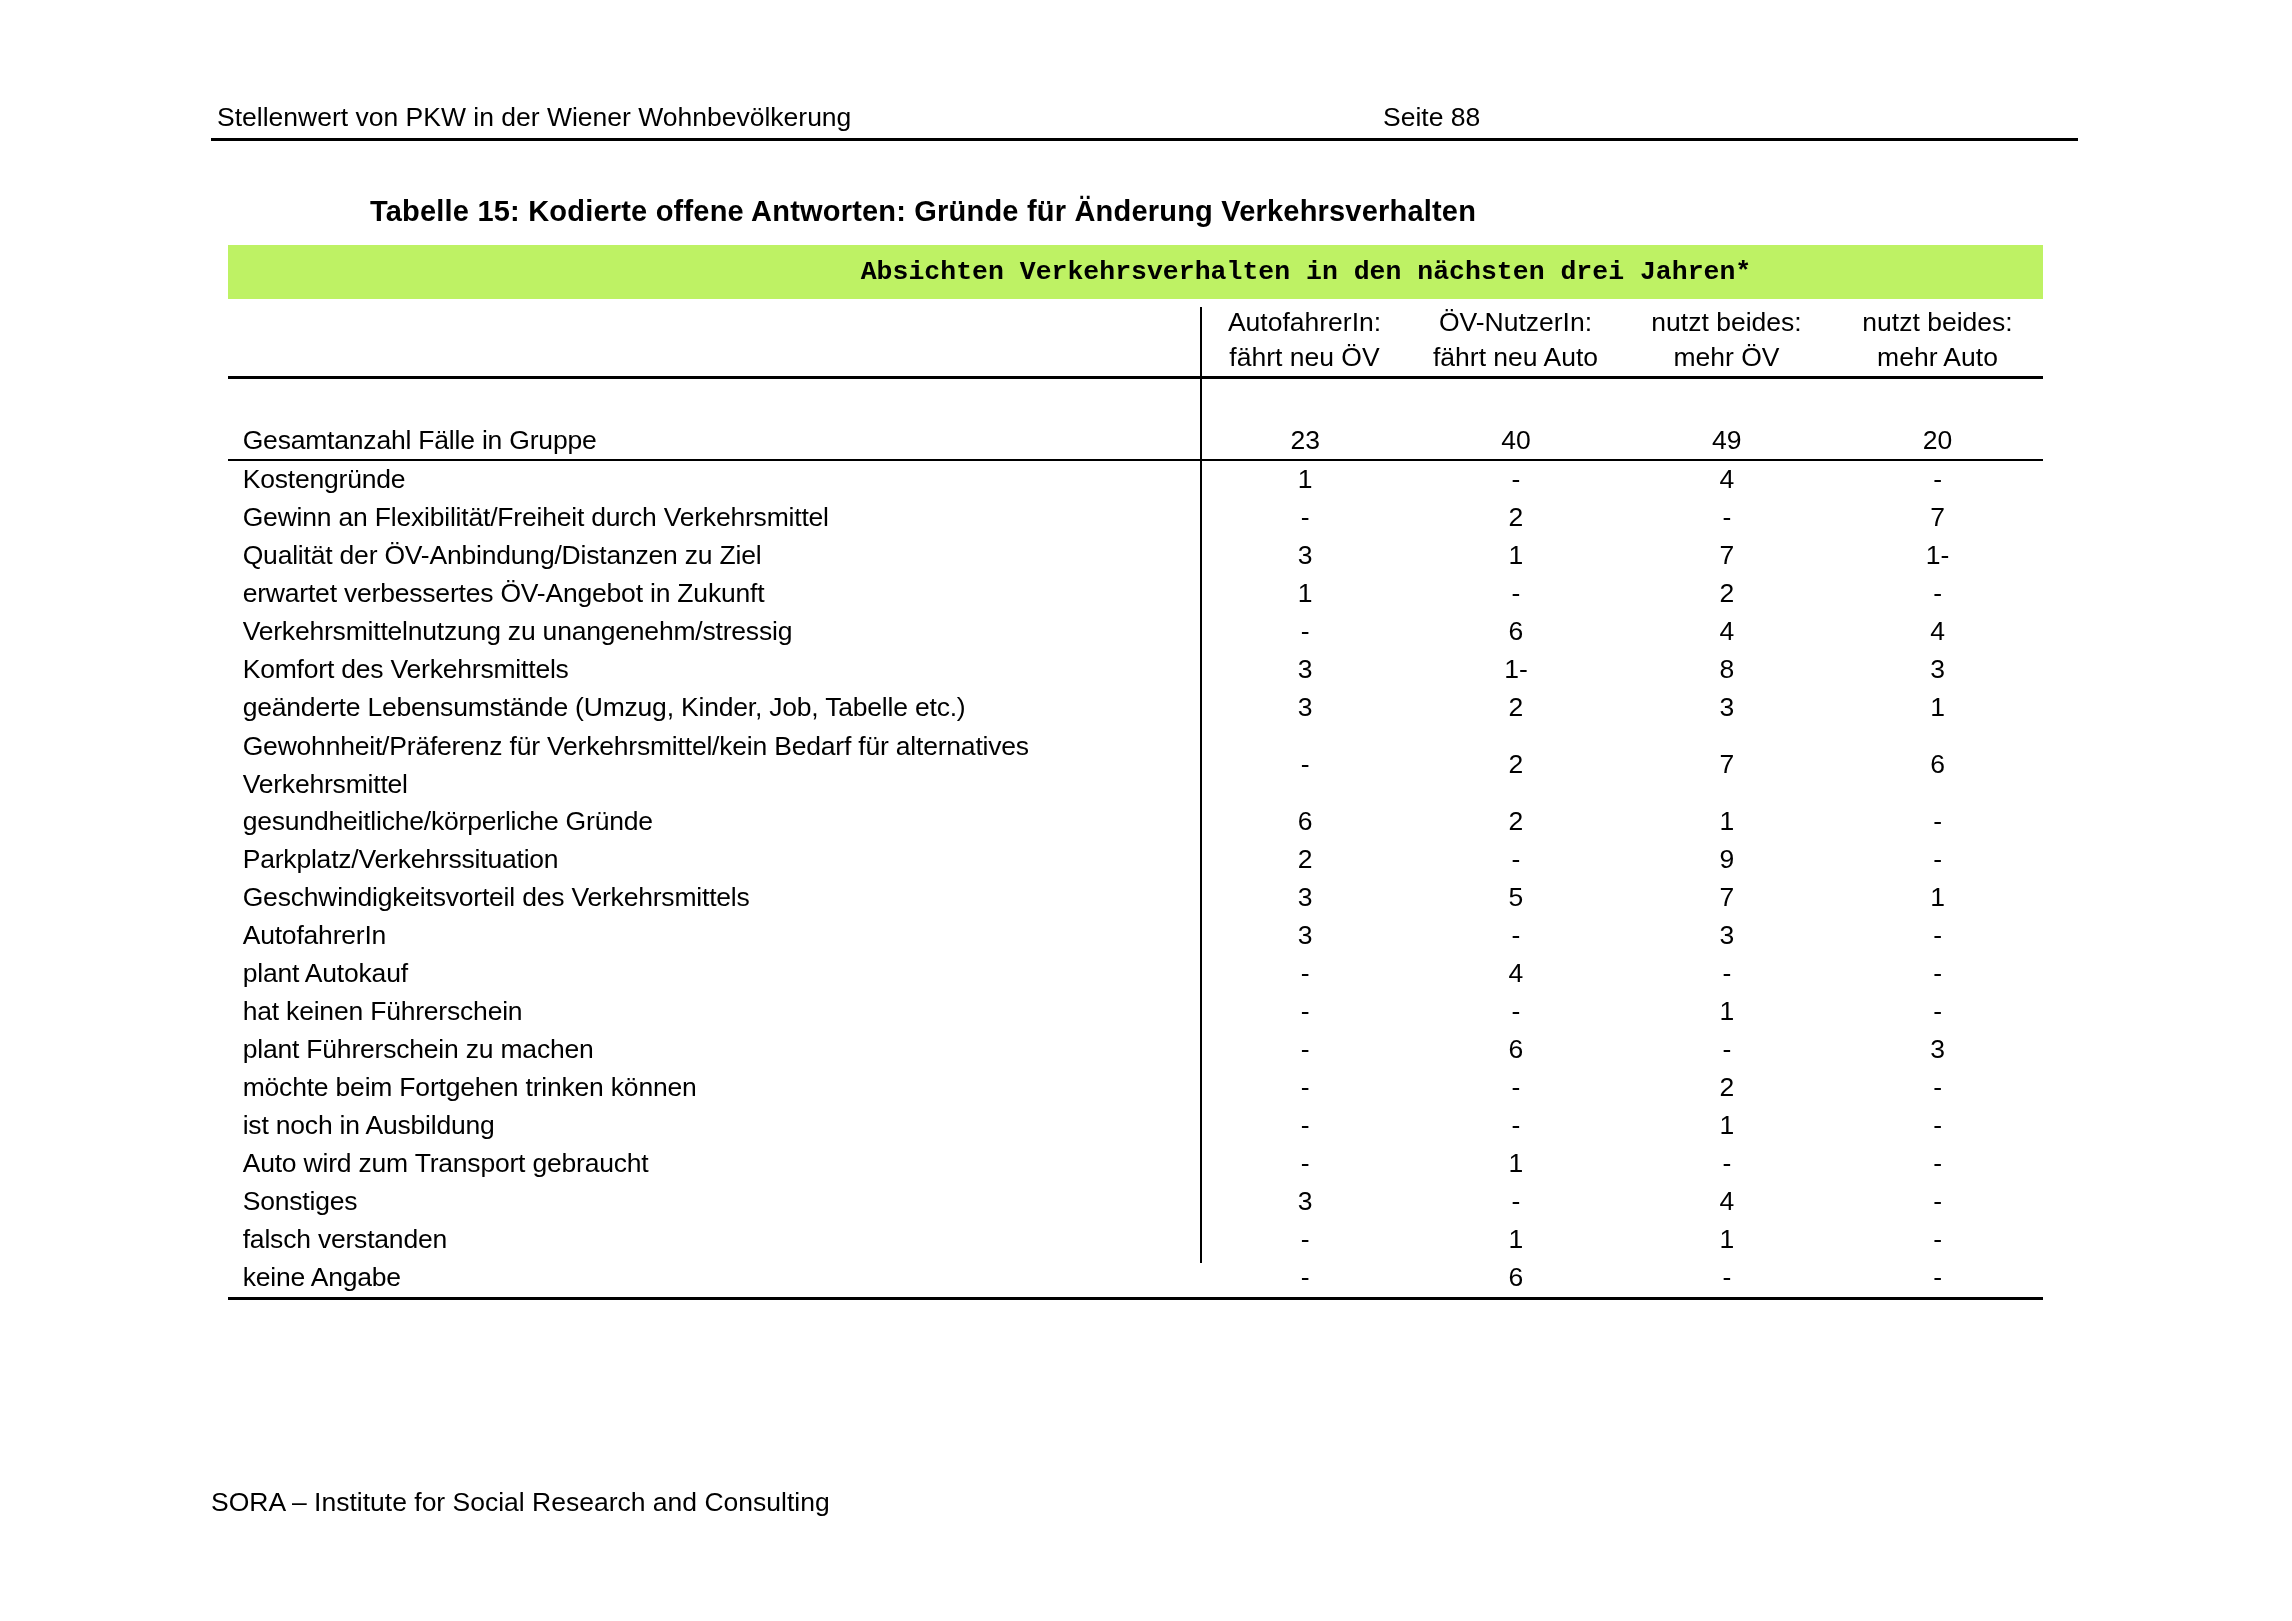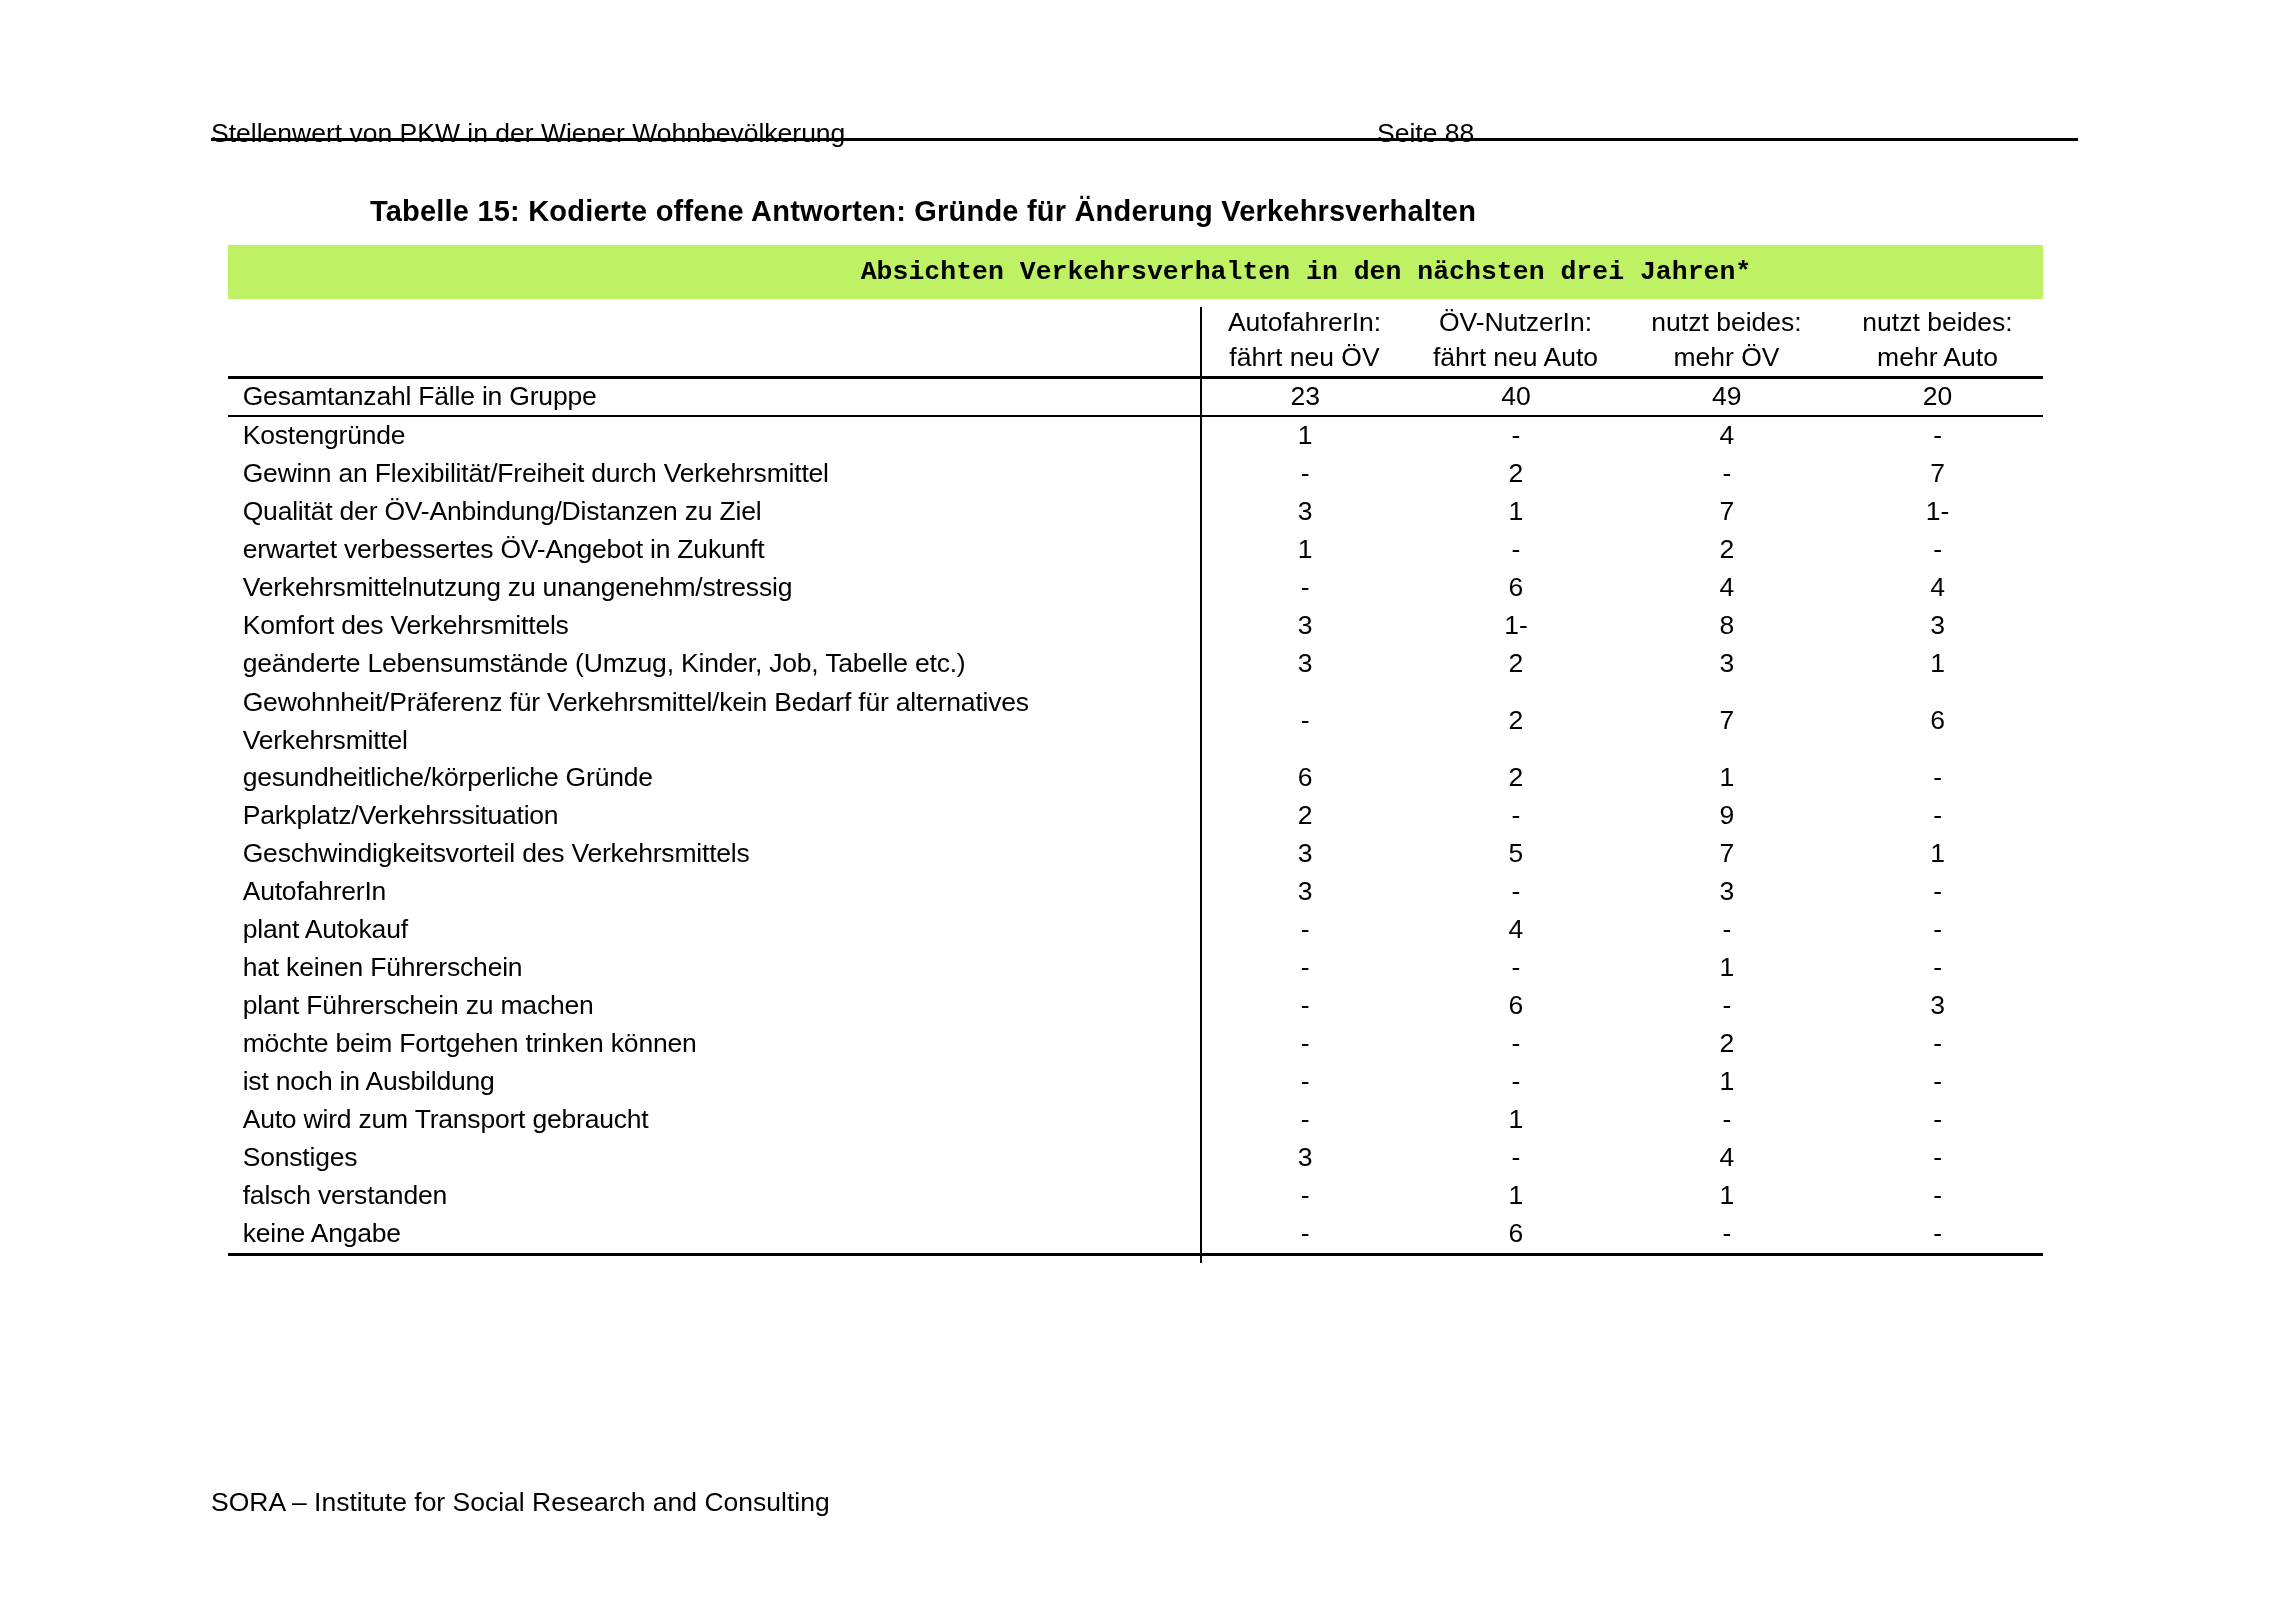--- a/index.html
+++ b/index.html
@@ -5,42 +5,42 @@
   html,body{margin:0;padding:0;background:#888;}
   .page{
     position:relative;
     width:2293px;height:1621px;
     background:#ffffff;
     font-family:"Liberation Sans", sans-serif;
     color:#000;
     overflow:hidden;
   }
   
-  .pg-header{position:absolute;top:102px;left:211px;width:1867px;font-size:26.5px;margin-top:16px;}
+  .pg-header{position:absolute;top:102px;left:217px;width:1867px;font-size:26.5px;}
   .pg-header .pg-num{position:absolute;left:1166px;top:0;}
   .header-rule{position:absolute;top:138px;left:211px;width:1867px;height:2.9px;background:#000;}
   
   .table-title{position:absolute;top:195px;left:370px;font-size:29px;font-weight:bold;letter-spacing:0.2px;}
   
   .dtable{position:absolute;top:245px;left:228px;width:1815px;font-size:26.5px;}
   .band{
     height:54px;background:#bef264;
     display:flex;align-items:center;justify-content:center;
     box-sizing:border-box;padding-left:341px;
     font-weight:bold;
     font-family:Liberation Mono, monospace;
   }
   .thead{display:flex;justify-content:flex-end;height:77px;box-sizing:border-box;padding-top:5.9px;}
   .th{width:211px;text-align:center;line-height:35px;}
   .rule{height:2.9px;background:#000;}
   .rule-thin{height:2px;background:#000;}
   .row{display:flex;align-items:center;height:38px;}
   .row .lbl{width:958px;padding-left:14.7px;box-sizing:content-box;letter-spacing:-0.2px;}
   .row .val{width:211px;text-align:center;}
-  .row.total{height:36px;}
+  .row.total{height:36px;margin-top:44px;}
   .row.row-tall{height:76px;}
   .row.row-tall .lbl{line-height:38px;}
   .vline{position:absolute;left:972px;top:62px;width:2px;height:956px;background:#000;}
   
   .footnote{position:absolute;top:1264px;left:372px;width:1686px;font-size:25.5px;line-height:33px;}
   .pg-footer{position:absolute;top:1487px;left:211px;font-size:26.5px;}
 </style>
 </head>
 <body>
 

